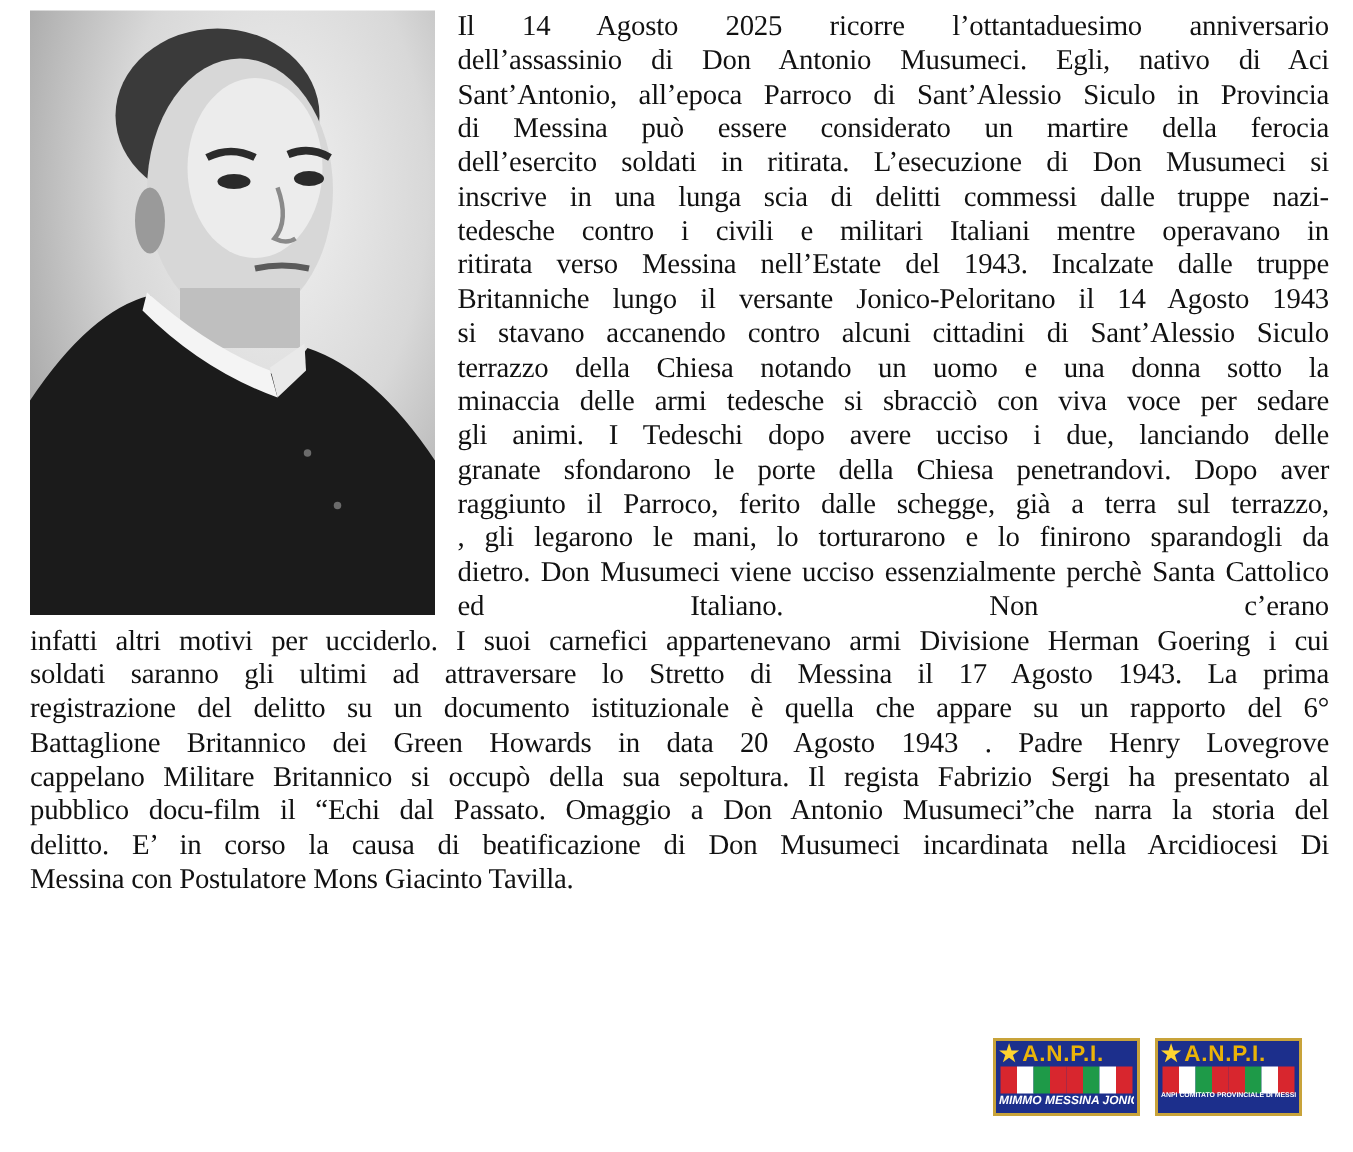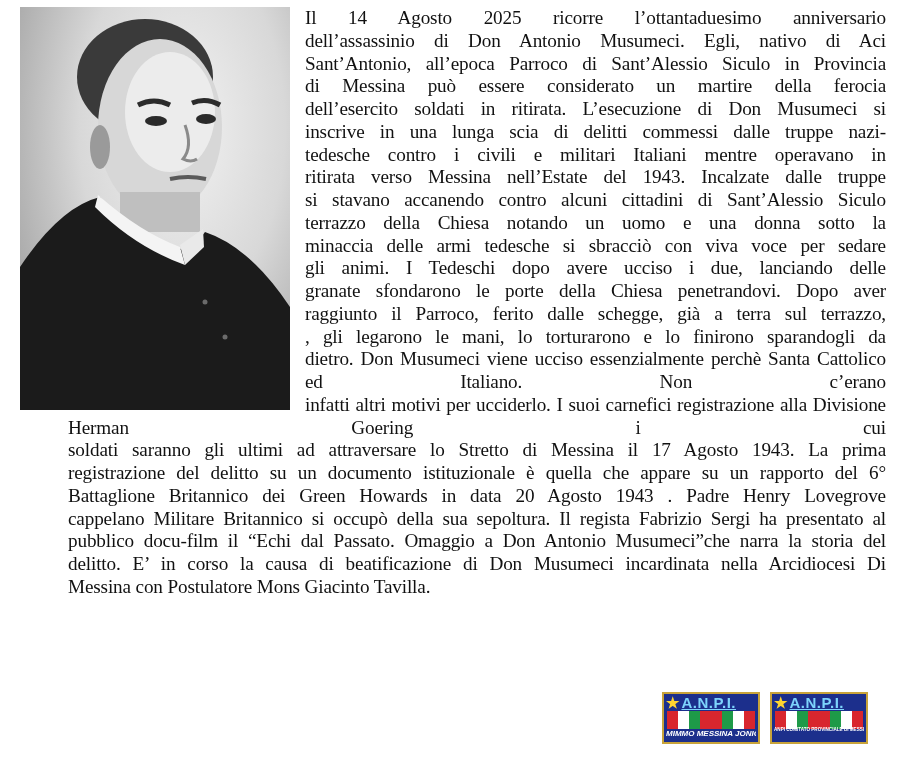--- a/index.html
+++ b/index.html
@@ -9,31 +9,31 @@
     float:left; width:270px; height:403px; margin:0 15px 4px 0;
     position:relative; overflow:hidden;
     background: radial-gradient(ellipse at 60% 30%, #f2f2f2 0%, #d8d8d8 45%, #a9a9a9 80%, #8e8e8e 100%);
   }
   .photo svg { position:absolute; left:0; top:0; }
   .text {
     font-family:"Liberation Serif", "DejaVu Serif", serif;
     font-size:19.2px; line-height:22.75px; color:#111;
     text-align:justify; margin:0; letter-spacing:-0.15px;
   }
-  .text .line { display:block; text-align:justify; text-align-last:justify;padding-left:48px; }
+  .text .line { display:block; text-align:justify; text-align-last:justify; }
   .text .line.last { text-align-last:left; }
   .logos { position:absolute; left:662px; top:692px; display:flex; gap:10px; }
   .logo {
     width:98px; height:52px; background:#1c2f8c; border:2px solid #c8a33a;
     box-sizing:border-box; position:relative; font-family:"Liberation Sans", sans-serif;
   }
   .logo .top { position:absolute; left:2px; top:1px; right:2px; height:15px; color:#ffd430;
     font-weight:bold; font-size:15px; line-height:15px; display:flex; align-items:center; gap:2px; }
   .logo .top .star { font-size:15px; }
-  .logo .top .lbl { color:#7dd3fc; letter-spacing:0.5px;text-decoration:underline; }
+  .logo .top .lbl { color:#eab308; letter-spacing:0.5px; }
   .logo .flag { position:absolute; left:3px; right:3px; top:17px; height:18px; display:flex; }
   .logo .flag span { flex:1; }
   .logo .bottom { position:absolute; left:2px; right:2px; bottom:1px; height:14px; color:#fff;
     font-size:8px; font-weight:bold; font-style:italic; text-align:center; line-height:14px; white-space:nowrap; overflow:hidden; }
   .logo .bottom.small { font-size:4.6px; line-height:6px; padding-top:1px; font-style:normal; }
 </style>
 </head>
 <body>
 
 <div class="page">
@@ -70,29 +70,30 @@
   </div>
   <p class="text">
     <span class="line">Il 14 Agosto 2025 ricorre l’ottantaduesimo anniversario</span>
     <span class="line">dell’assassinio di Don Antonio Musumeci. Egli, nativo di Aci</span>
     <span class="line">Sant’Antonio, all’epoca Parroco di Sant’Alessio Siculo in Provincia</span>
     <span class="line">di Messina può essere considerato un martire della ferocia</span>
     <span class="line">dell’esercito soldati in ritirata. L’esecuzione di Don Musumeci si</span>
     <span class="line">inscrive in una lunga scia  di delitti commessi dalle truppe nazi-</span>
     <span class="line">tedesche contro i civili e militari Italiani mentre operavano  in</span>
     <span class="line">ritirata verso Messina nell’Estate del 1943. Incalzate dalle truppe</span>
+    <span class="line">Britanniche lungo il versante Jonico-Peloritano il 14 Agosto 1943</span>
     <span class="line">si stavano accanendo contro alcuni cittadini di Sant’Alessio Siculo</span>
     <span class="line">terrazzo della Chiesa notando un uomo e una donna sotto la</span>
     <span class="line">minaccia delle armi tedesche si sbracciò con viva voce per sedare</span>
     <span class="line">gli animi. I Tedeschi dopo avere ucciso i due, lanciando delle</span>
     <span class="line">granate sfondarono le porte della Chiesa penetrandovi. Dopo aver</span>
     <span class="line">raggiunto il Parroco, ferito dalle schegge, già a terra sul terrazzo,</span>
     <span class="line">,  gli legarono le mani, lo torturarono e lo  finirono sparandogli da</span>
     <span class="line">dietro. Don Musumeci viene ucciso essenzialmente perchè Santa Cattolico ed Italiano. Non c’erano</span>
-    <span class="line">infatti altri motivi per ucciderlo. I suoi carnefici registrazione alla Divisione Herman Goering i cui</span>
+    <span class="line">infatti altri motivi per ucciderlo. I suoi carnefici appartenevano armi Divisione Herman Goering i cui</span>
     <span class="line">soldati saranno gli ultimi ad attraversare lo Stretto di Messina il 17 Agosto 1943. La prima</span>
     <span class="line">registrazione del delitto su un documento istituzionale è quella che appare su un rapporto del 6°</span>
     <span class="line">Battaglione Britannico dei Green Howards in data 20 Agosto 1943 . Padre Henry Lovegrove</span>
     <span class="line">cappelano Militare Britannico si occupò della sua sepoltura. Il regista Fabrizio Sergi ha presentato al</span>
     <span class="line">pubblico docu-film il “Echi dal Passato. Omaggio a Don Antonio Musumeci”che narra la storia del</span>
     <span class="line">delitto.  E’ in corso la causa di beatificazione di Don Musumeci incardinata nella Arcidiocesi Di</span>
     <span class="line last">Messina con Postulatore Mons Giacinto Tavilla.</span>
   </p>
 </div>
 

